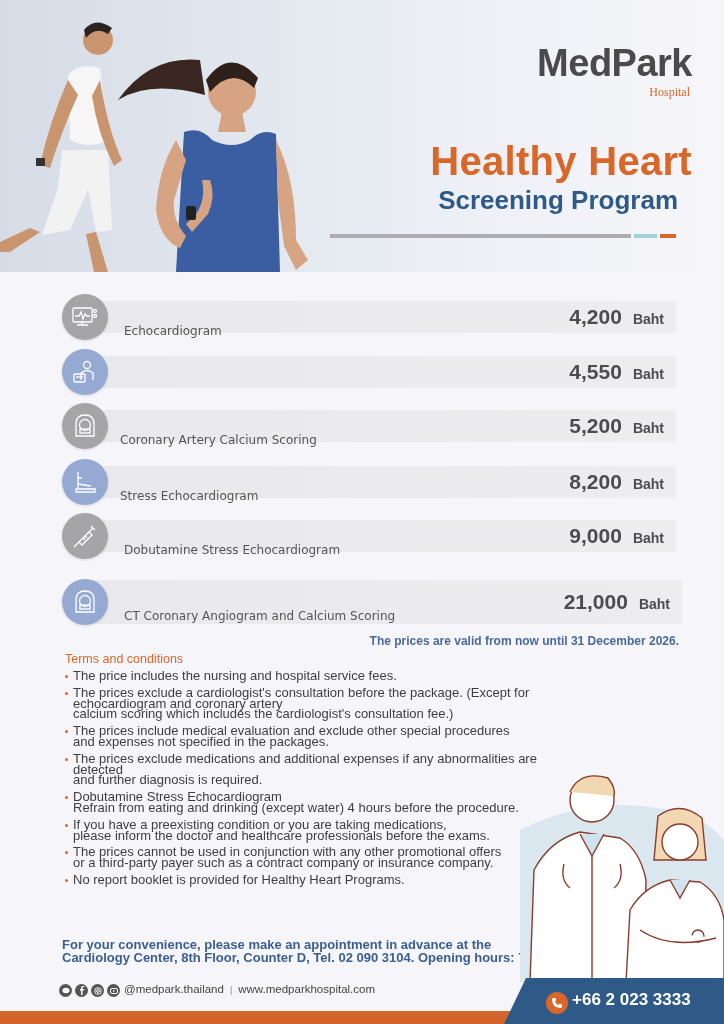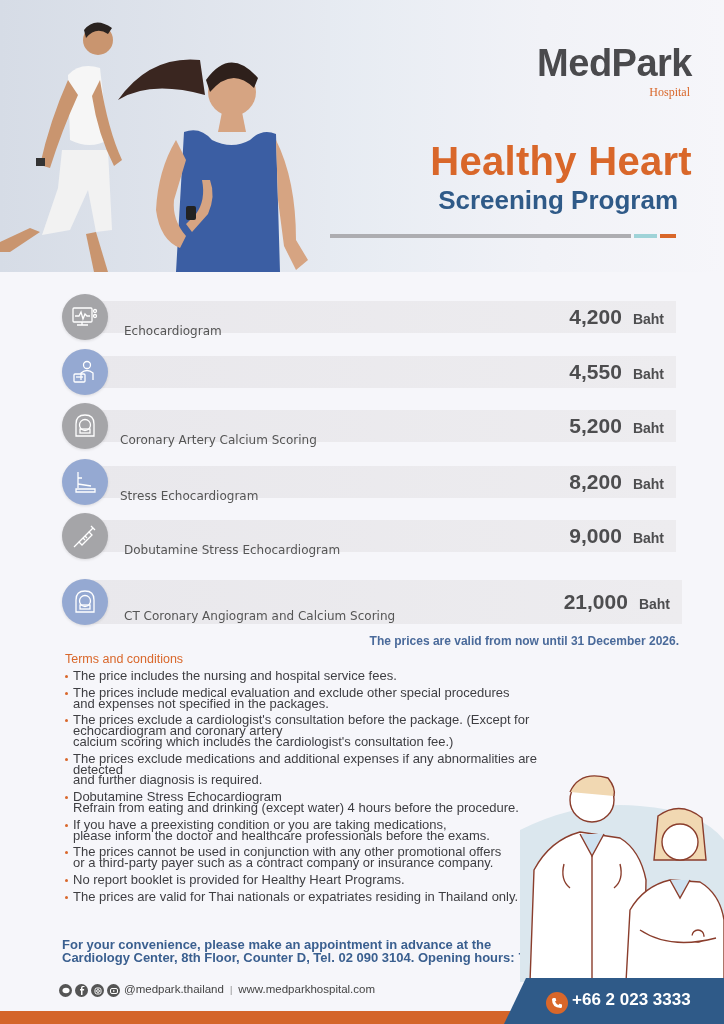--- a/index.html
+++ b/index.html
@@ -249,34 +249,33 @@
   </div>
   <div class="row-name" style="line-height:44px;">CT Coronary Angiogram and Calcium Scoring</div>
   <div class="row-price" style="line-height:44px;"><span class="num">21,000</span><span class="unit">Baht</span></div>
 </div>
 
 <div class="valid">The prices are valid from now until 31 December 2026.</div>
 
 <div class="terms-title">Terms and conditions</div>
 <ul class="terms">
   <li>The price includes the nursing and hospital service fees.</li>
+  <li>The prices exclude a cardiologist's consultation before the package. (Except for echocardiogram and coronary artery
+calcium scoring which includes the cardiologist's consultation fee.)</li>
   <li>The prices include medical evaluation and exclude other special procedures
 and expenses not specified in the packages.</li>
-  <li>The prices exclude a cardiologist's consultation before the package. (Except for echocardiogram and coronary artery
-calcium scoring which includes the cardiologist's consultation fee.)</li>
   <li>The prices exclude medications and additional expenses if any abnormalities are detected
 and further diagnosis is required.</li>
   <li>Dobutamine Stress Echocardiogram
 Refrain from eating and drinking (except water) 4 hours before the procedure.</li>
   <li>If you have a preexisting condition or you are taking medications,
 please inform the doctor and healthcare professionals before the exams.</li>
   <li>The prices cannot be used in conjunction with any other promotional offers
 or a third-party payer such as a contract company or insurance company.</li>
   <li>No report booklet is provided for Healthy Heart Programs.</li>
-  <li>The prices are valid for Thai nationals or expatriates residing in Thailand only.</li>
 </ul>
 
 <div class="appt">For your convenience, please make an appointment in advance at the
 Cardiology Center, 8th Floor, Counter D, Tel. 02 090 3104. Opening hours: 7 am – 8 pm.</div>
 
 <svg class="doctors" viewBox="0 0 204 222">
   <path d="M0 70 Q60 40 120 46 Q180 50 204 80 L204 222 L0 222 Z" fill="#dbe7ee"></path>
   <g fill="#fff" stroke="#8a3d2c" stroke-width="1.4">
 
     <path d="M10 222 L14 110 Q30 80 60 72 L100 78 Q120 90 126 120 L124 222 Z"></path>

